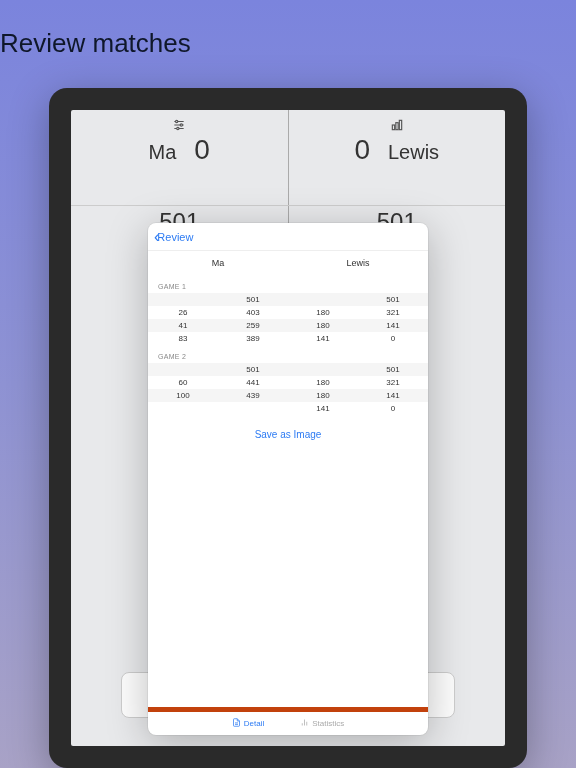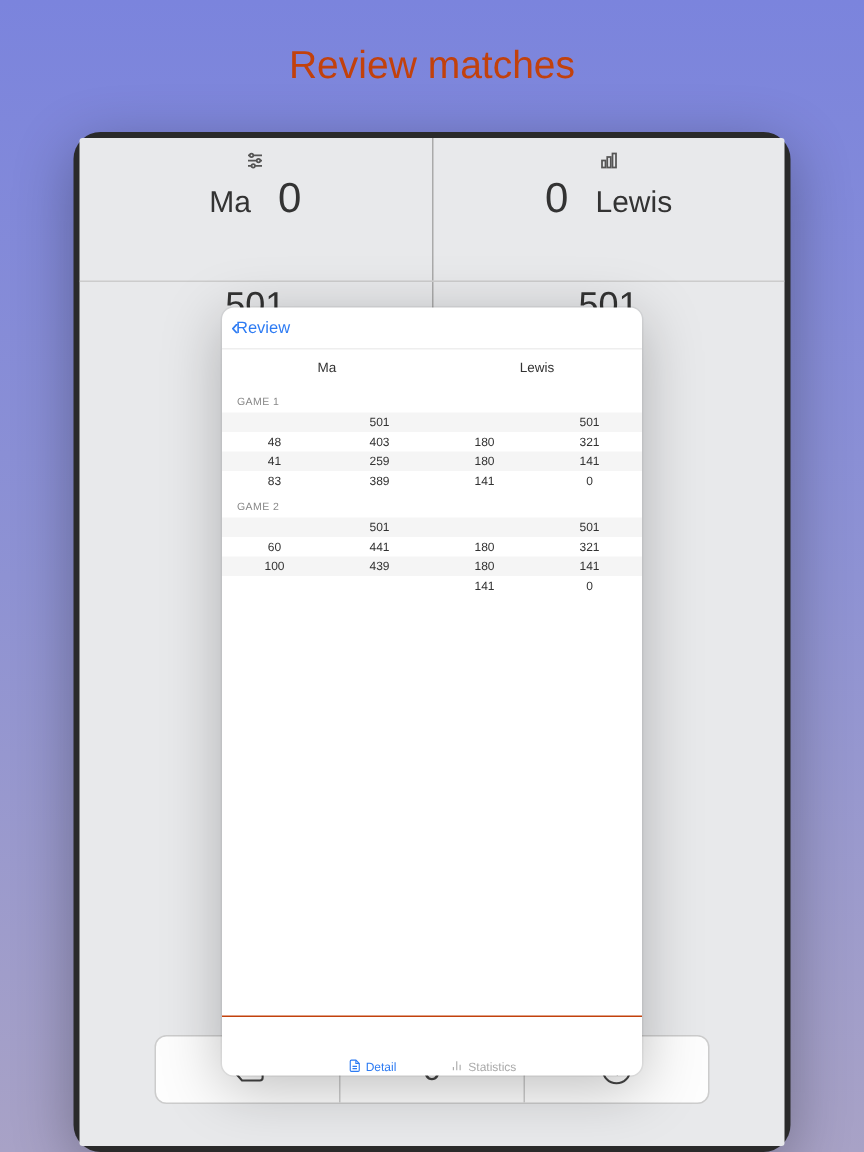--- a/index.html
+++ b/index.html
@@ -1,18 +1,18 @@
 <!DOCTYPE html>
 <html><head>
 <meta charset="utf-8">
 <style>
 *{margin:0;padding:0;box-sizing:border-box;font-family:-apple-system,BlinkMacSystemFont,"Segoe UI",sans-serif}
 body{width:576px;height:768px;background:linear-gradient(180deg,#7b84dd 0%,#8e92d3 50%,#a8a2c6 100%);overflow:hidden;position:relative}
-.promo-title{text-align:center;color:#c2410c;font-size:26px;font-weight:500;padding:28px 0 20px}
-.tablet{position:absolute;left:50%;transform:translateX(-50%);top:88px;width:478px;height:680px;background:#2a2a2a;border-radius:18px;padding:4px;box-shadow:0 10px 40px rgba(0,0,0,.3)}
+.promo-title{text-align:left;color:#0f172a;font-size:26px;font-weight:500;padding:28px 0 20px}
+.tablet{position:absolute;left:50%;transform:translateX(-50%);top:88px;width:478px;height:680px;background:#2a2a2a;border-radius:18px;padding:22px;box-shadow:0 10px 40px rgba(0,0,0,.3)}
 .screen{width:100%;height:100%;background:#e8e9eb;border-radius:2px;position:relative;overflow:hidden}
 .score-header{height:95px;display:flex}
 .score-half{flex:1;display:flex;flex-direction:column;align-items:center;padding-top:8px}
 .score-half:first-child{border-right:1px solid #aaa}
 .tiny-icon{height:14px;margin-bottom:2px;color:#555}
 .score-row{display:flex;align-items:baseline;gap:18px;padding:0 18px}
 .player-name{font-size:20px;color:#333}
 .player-score{font-size:28px;color:#333}
 .total-row{display:flex;height:32px;border-top:1px solid #ccc}
 .total-cell{flex:1;text-align:center;font-size:24px;color:#333;line-height:32px}
@@ -24,21 +24,21 @@
 .modal-nav{height:28px;display:flex;align-items:center;padding:0 6px;border-bottom:1px solid #eee}
 .back-link{color:#2d7bf3;font-size:11px;display:flex;align-items:center}
 .back-chevron{font-size:16px;margin-right:-2px}
 .player-header-row{display:flex;height:24px;align-items:center}
 .player-header-cell{flex:1;text-align:center;font-size:9px;color:#333}
 .game-label{font-size:7px;color:#888;padding:8px 10px 3px;letter-spacing:.3px}
 .data-row{display:flex;height:13px;font-size:8px;color:#333}
 .data-row.alt{background:#f5f5f5}
 .col{flex:1;text-align:center;line-height:13px}
 .save-link{text-align:center;color:#2d7bf3;font-size:10px;padding:14px 0}
-.modal-footer{margin-top:auto;height:40px;border-top:1px solid #c2410c;display:flex;align-items:flex-end;justify-content:center;gap:36px}
+.modal-footer{margin-top:auto;height:28px;border-top:5px solid #c2410c;display:flex;align-items:center;justify-content:center;gap:36px}
 .footer-tab{font-size:8px;display:flex;align-items:center;gap:3px}
 .footer-tab.active{color:#2d7bf3}
 .footer-tab.inactive{color:#aaa}
 .footer-icon{font-size:9px}
 </style>
 </head>
 <body>
 
 <div class="promo-title">Review matches</div>
 
@@ -112,21 +112,21 @@
       </div>
       <div id="games-container">
           <div class="game-label">GAME 1</div>
           <div class="data-row alt">
             <div class="col"></div>
             <div class="col">501</div>
             <div class="col"></div>
             <div class="col">501</div>
           </div>
           <div class="data-row">
-            <div class="col">48</div>
+            <div class="col">26</div>
             <div class="col">403</div>
             <div class="col">180</div>
             <div class="col">321</div>
           </div>
           <div class="data-row alt">
             <div class="col">41</div>
             <div class="col">259</div>
             <div class="col">180</div>
             <div class="col">141</div>
           </div>
@@ -155,20 +155,21 @@
             <div class="col">180</div>
             <div class="col">141</div>
           </div>
           <div class="data-row">
             <div class="col"></div>
             <div class="col"></div>
             <div class="col">141</div>
             <div class="col">0</div>
           </div>
         </div>
+      <div class="save-link">Save as Image</div>
       <div class="modal-footer">
         <div class="footer-tab active">
           <span class="footer-icon">
             <svg width="9" height="9" viewBox="0 0 24 24" fill="none" stroke="currentColor" stroke-width="2">
                 <path d="M14 2H6a2 2 0 0 0-2 2v16a2 2 0 0 0 2 2h12a2 2 0 0 0 2-2V8z"></path>
                 <polyline points="14 2 14 8 20 8"></polyline>
                 <line x1="8" y1="13" x2="16" y2="13"></line>
                 <line x1="8" y1="17" x2="16" y2="17"></line>
               </svg>
           </span>

